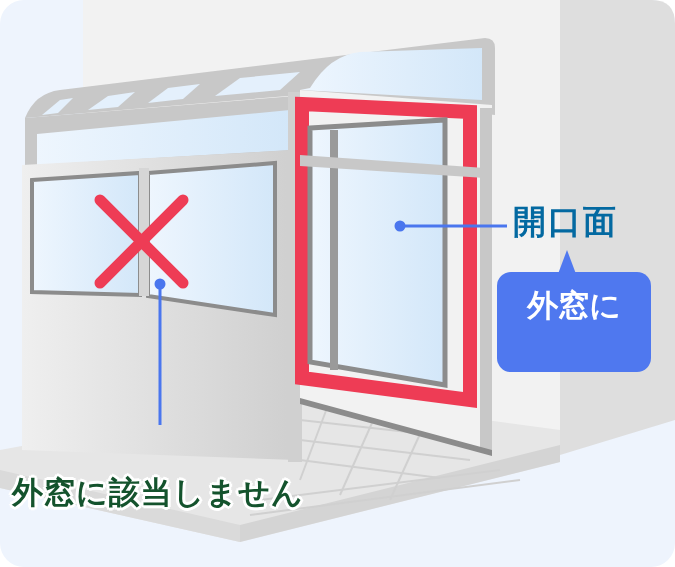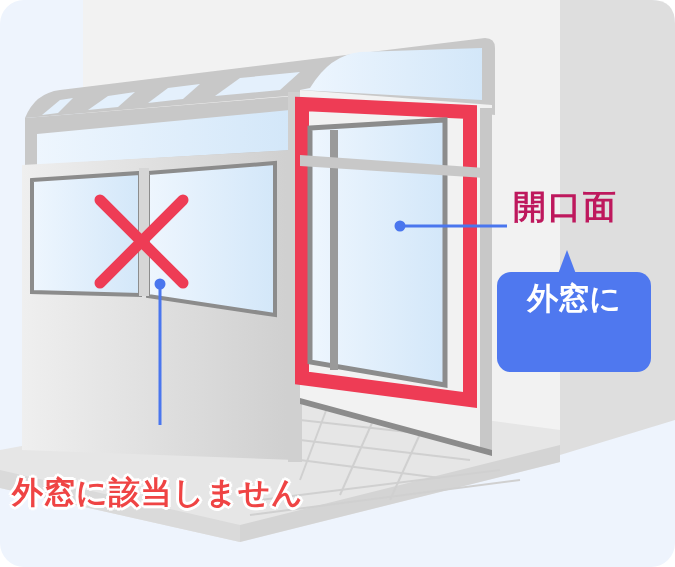--- a/index.html
+++ b/index.html
@@ -1,24 +1,24 @@
 <!DOCTYPE html>
 <html><head>
   <meta charset="utf-8">
   <style>
     html, body { margin: 0; padding: 0; background: #ffffff; }
     body { width: 675px; height: 567px; overflow: hidden; font-family: "DejaVu Sans", sans-serif; }
     .canvas { position: relative; width: 675px; height: 567px; }
     svg { position: absolute; left: 0; top: 0; }
     .label { position: absolute; font-family: "DejaVu Sans", sans-serif; font-weight: bold; white-space: nowrap; }
-    .label-open { left: 513px; top: 185px; font-size: 33px; color: #be185d; letter-spacing: 2px; }
+    .label-open { left: 513px; top: 200px; font-size: 33px; color: #0369a1; letter-spacing: 2px; }
     .bubble { position: absolute; left: 497px; top: 272px; width: 154px; height: 100px; background: #4f78ef; border-radius: 14px;
-      color: #ffffff; font-weight: bold; font-size: 31px; line-height: 42px; text-align: center; padding-top: 5px; box-sizing: border-box; }
+      color: #ffffff; font-weight: bold; font-size: 31px; line-height: 42px; text-align: center; padding-top: 12px; box-sizing: border-box; }
     .bubble-tail { position: absolute; left: 558px; top: 250px; width: 0; height: 0; border-left: 9px solid transparent; border-right: 9px solid transparent; border-bottom: 24px solid #4f78ef; }
-    .label-not { left: 12px; top: 472px; font-size: 31px; color: #ef4444; letter-spacing: 1px;
+    .label-not { left: 12px; top: 472px; font-size: 31px; color: #14532d; letter-spacing: 1px;
       text-shadow: 0 0 3px #fff, 2px 2px 0 #fff, -2px -2px 0 #fff, 2px -2px 0 #fff, -2px 2px 0 #fff, 0 3px 0 #fff, 0 -3px 0 #fff, 3px 0 0 #fff, -3px 0 0 #fff; text-align: center; }
   </style>
 </head>
 <body>
 
 <div class="canvas">
   <svg width="675" height="567" viewBox="0 0 675 567">
     <defs>
       <linearGradient id="glassGrad" x1="0" y1="0" x2="1" y2="0">
         <stop offset="0" stop-color="#eef6fe"></stop>

